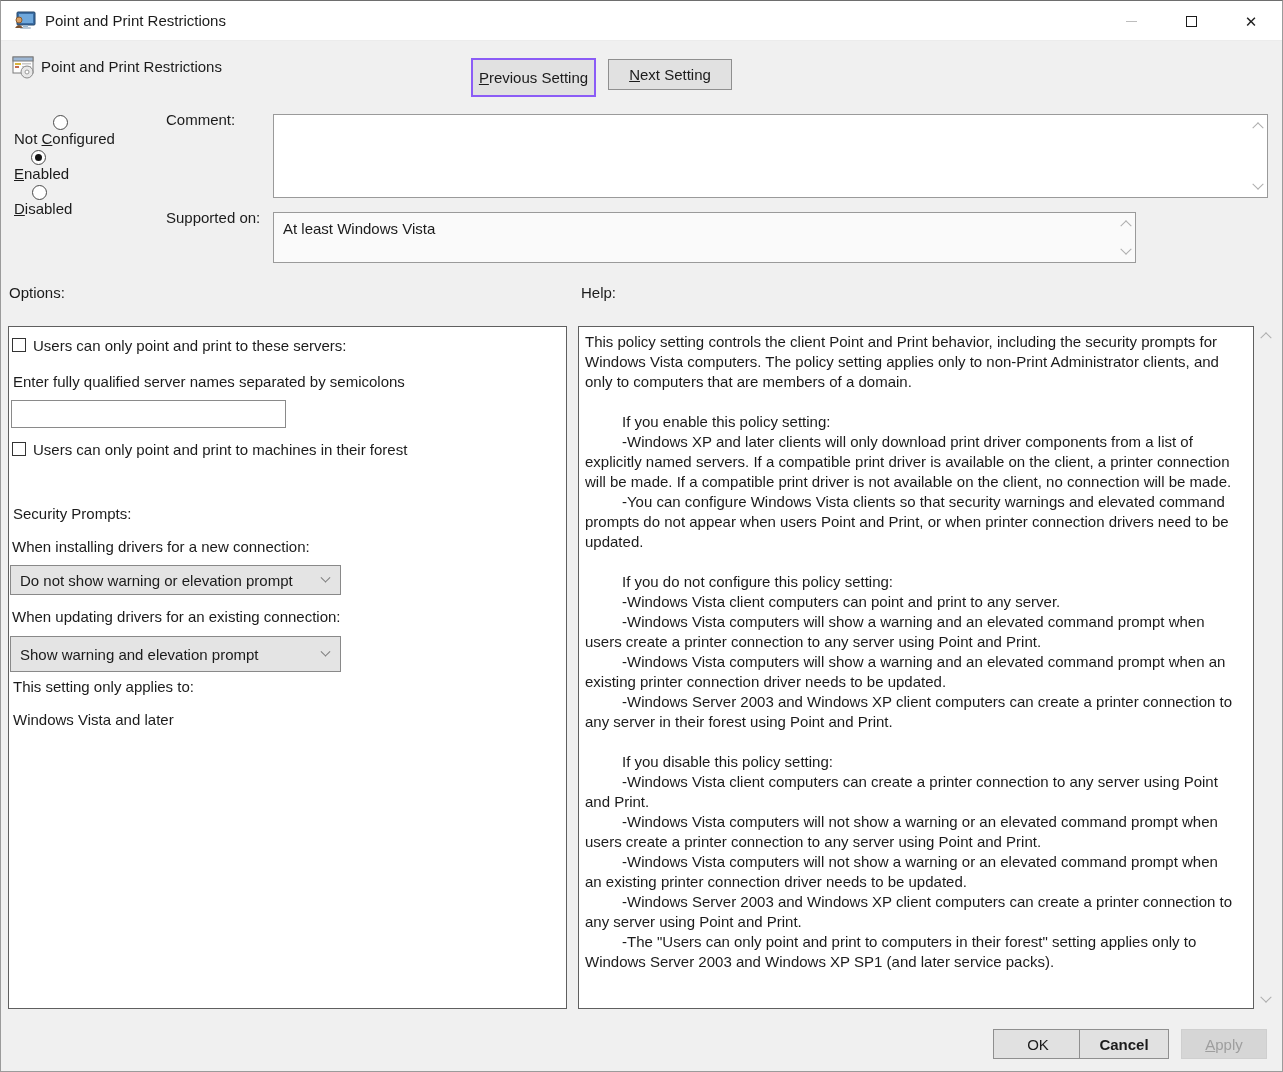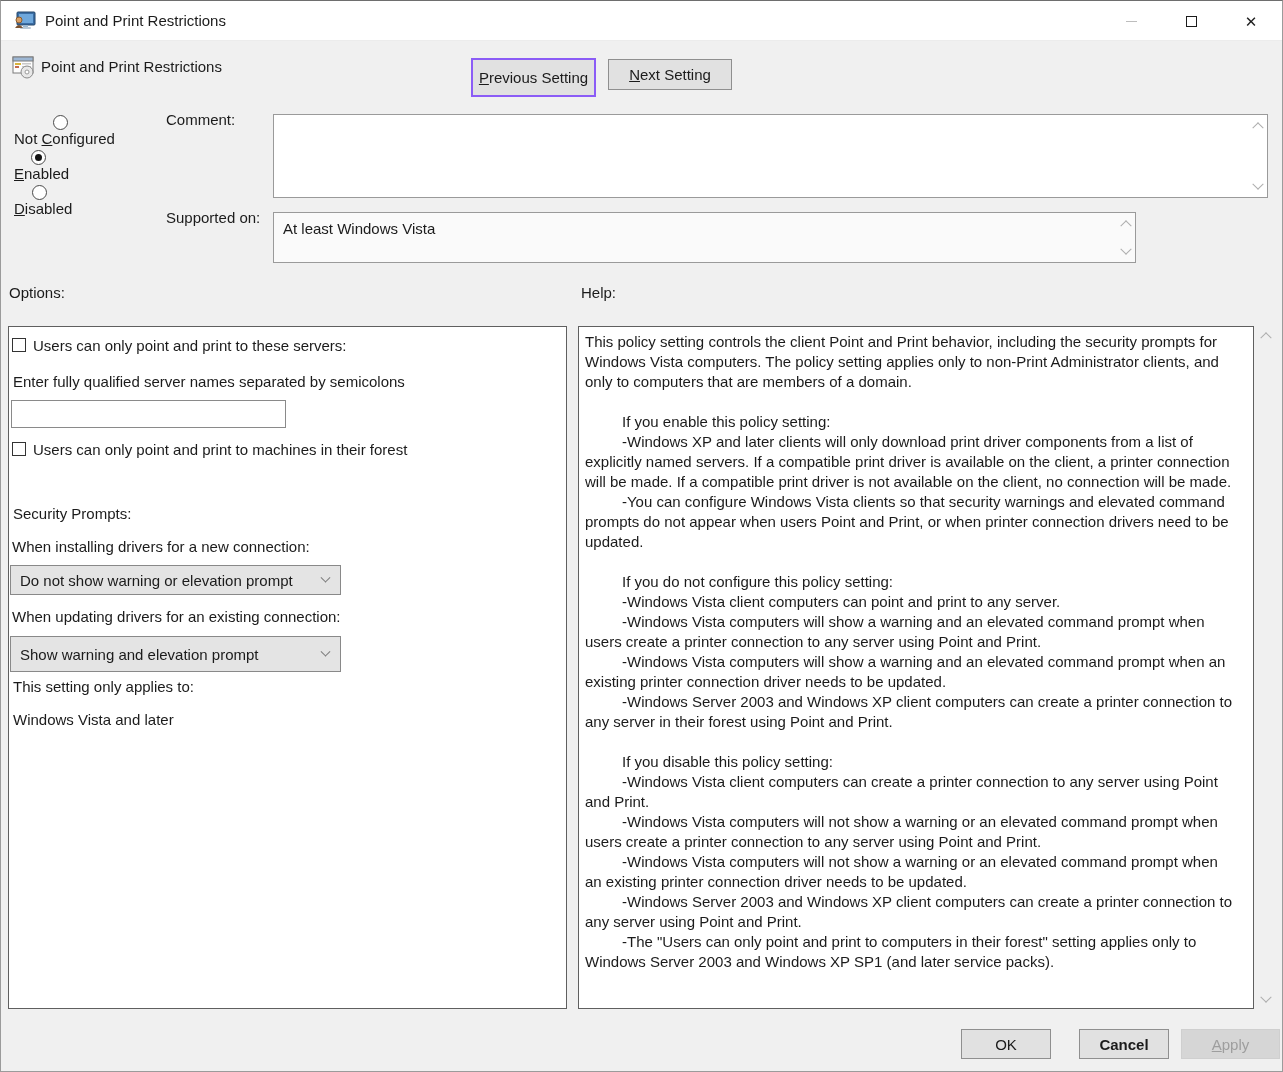--- a/index.html
+++ b/index.html
@@ -59,23 +59,23 @@
   .select .chv { border-color:#7a7a7a; width:7px; height:7px; border-width:1.4px; flex:0 0 auto; margin-right:2px; }
 
   
   .help-content { position:absolute; left:584px; top:331px; width:648px; line-height:20px; font-size:15px; color:#1b1b1b; }
   .help-content p { margin:0; }
   .help-content p.indent { text-indent:37px; }
   .help-content p.gap { margin-top:20px; }
 
   
   .footer-btn { position:absolute; top:1028px; width:90px; height:30px; }
-  .btn-ok { left:960px; }
+  .btn-ok { left:992px; }
   .btn-cancel { left:1078px;font-weight:bold; }
-  .btn-apply { left:1180px; width:99px; background:#d6d6d6; border:1px solid #cfcfcf; color:#9e9e9e; }
+  .btn-apply { left:1180px; width:86px; background:#d6d6d6; border:1px solid #cfcfcf; color:#9e9e9e; }
 </style>
 </head>
 <body>
 
 <div class="window">
 
   <div class="titlebar">
     <svg class="app-icon" viewBox="0 0 22 20">
       <rect x="3" y="1" width="18" height="13" rx="1" fill="#3b6ea5" stroke="#24476b"></rect>
       <rect x="5" y="3" width="14" height="9" fill="#6fa8dc"></rect>

